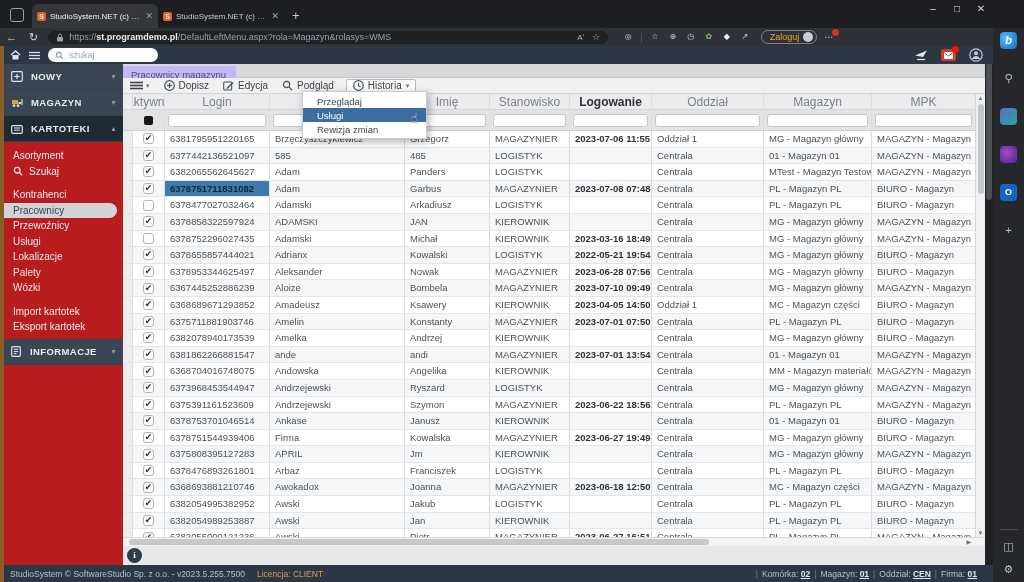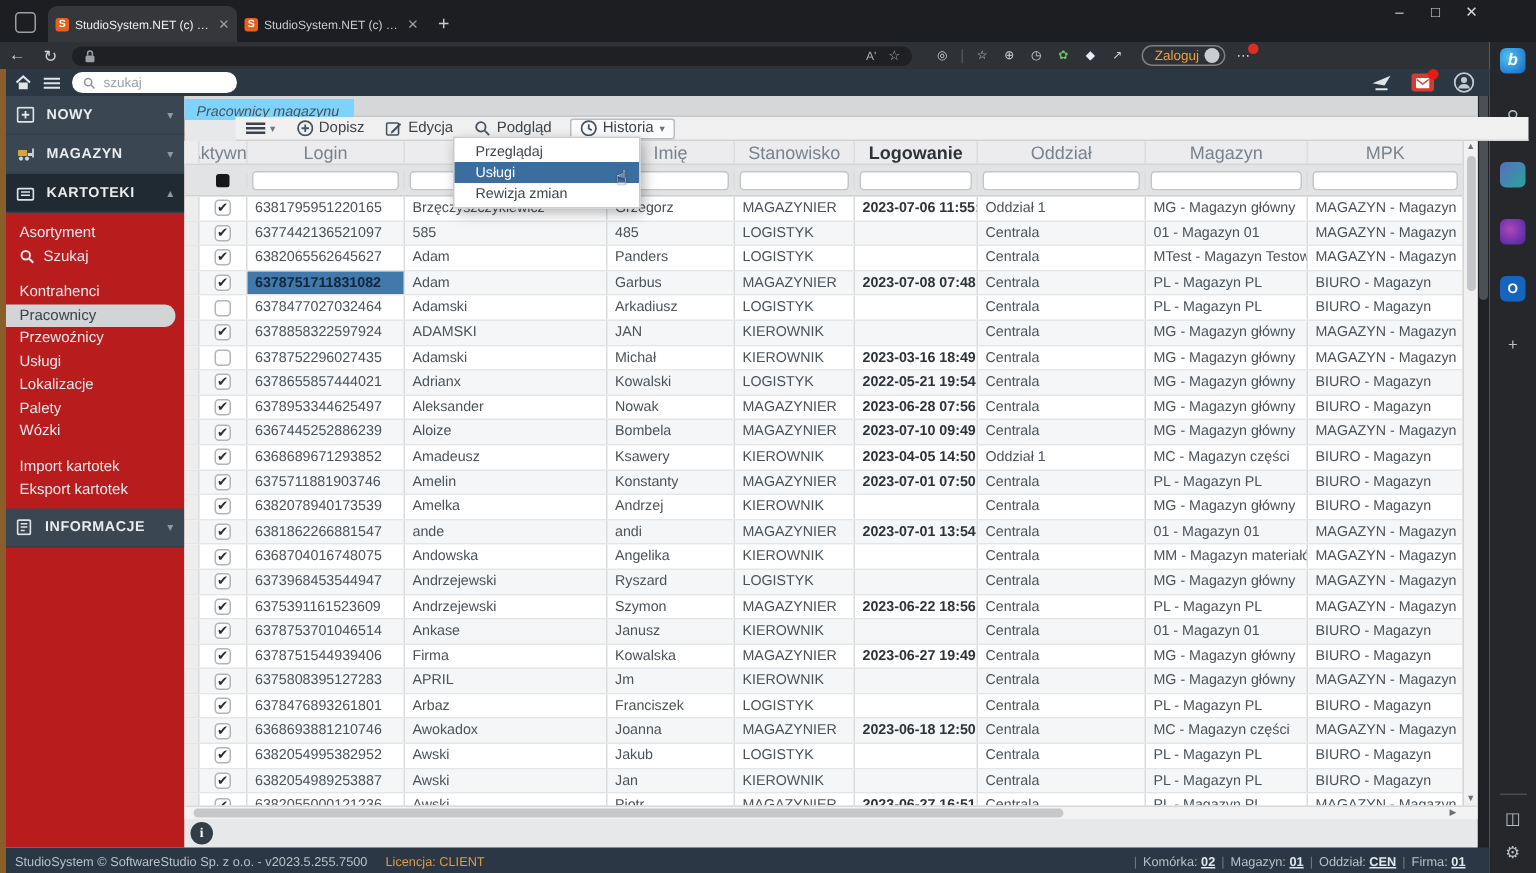--- a/index.html
+++ b/index.html
@@ -73,23 +73,23 @@
   .sbsection svg,.sbsection .sbic{margin-right:8px;}
   .sbitems{padding:6px 0 4px 0;}
   .sbitem{height:15.5px;display:flex;align-items:center;padding-left:9px;font-size:10px;color:#e4e9ed;}
   .sbitem.gap{margin-top:8px;}
   .sbitem.selected{background:#d2d4d6;color:#38434e;border-radius:0 9px 9px 0;width:113px;}
   .sbitem svg{margin-right:6px;}
 
   
   .content{position:absolute;left:123px;top:64px;width:862px;height:501px;background:#e7e8ea;}
   .tabstrip{position:absolute;left:0;top:0;width:862px;height:14px;background:#d6d7d9;border-bottom:1px solid #c6c7c9;}
-  .pagetab{display:inline-block;height:14px;background:#7dd3fc;padding:3px 10px 0 8px;font-size:9.5px;color:#4c5258;font-style:italic;}
+  .pagetab{display:inline-block;height:14px;background:#c4b5fd;padding:3px 10px 0 8px;font-size:9.5px;color:#4c5258;}
   .toolbar{position:absolute;left:0;top:14px;width:862px;height:16px;background:#f0f0f1;
-    border-bottom:1px solid #d2d3d5;display:flex;align-items:center;font-size:10px;color:#3c434a;margin-left:34px;}
+    border-bottom:1px solid #d2d3d5;display:flex;align-items:center;font-size:10px;color:#3c434a;}
   .tbtn{display:flex;align-items:center;gap:4px;margin-left:14px;}
   .tbtn svg{flex:0 0 auto;}
   .tbtn.boxed{border:1px solid #b9bdc1;background:#fbfbfc;border-radius:2px;height:14px;padding:0 6px;margin-left:12px;}
   .menu-btn{display:flex;align-items:center;gap:3px;margin-left:7px;}
   .chev-s{font-size:7px;color:#6d747b;}
 
   
   .gridwrap{position:absolute;left:0;top:30px;width:862px;height:443px;}
   .thead,.tfilter,.trow{display:flex;width:852px;}
   .td{border-right:1px solid #dbdcde;overflow:hidden;white-space:nowrap;}
@@ -178,20 +178,21 @@
   </div>
 
   <div class="addressbar">
     <span class="navbtn">←</span>
     <span class="navbtn">↻</span>
     <div class="urlpill">
       <svg width="8" height="9" viewBox="0 0 8 9">
           <rect x="1" y="4" width="6" height="4.5" rx="1" fill="#9aa0a6"></rect>
           <path d="M2.4 4V2.6a1.6 1.6 0 0 1 3.2 0V4" fill="none" stroke="#9aa0a6" stroke-width="1"></path>
         </svg>
+      <span><span>https://</span><span class="urlhost">st.programdemo.pl</span><span>/DefaultLeftMenu.aspx?rola=Magazyn&amp;rolasys=WMS</span></span>
       <span class="url-right">
         <span style="font-size:8px;">Aʹ</span>
         <span>☆</span>
       </span>
     </div>
     <div class="extrow">
       <span class="exticon">◎</span>
       <span style="color:#55585c;">|</span>
       <span class="exticon">☆</span>
       <span class="exticon">⊕</span>

